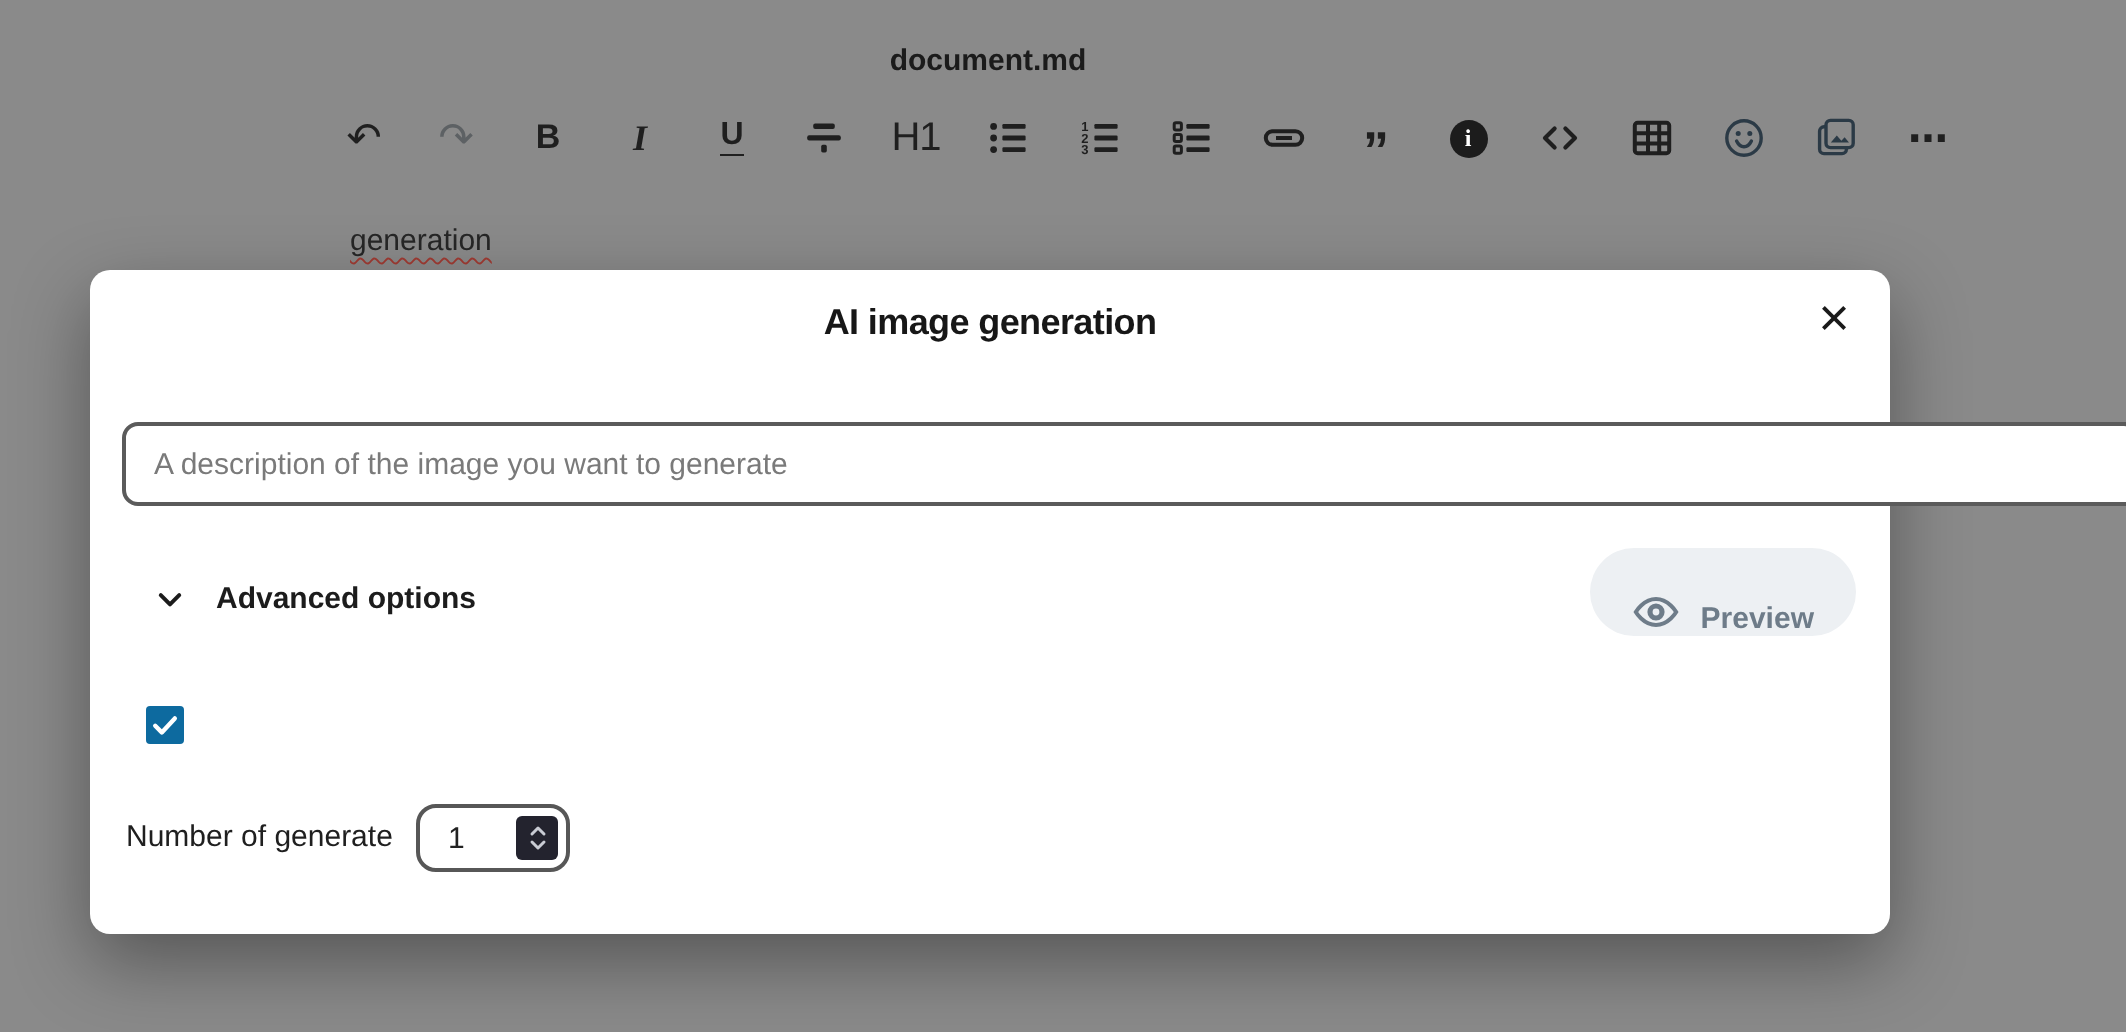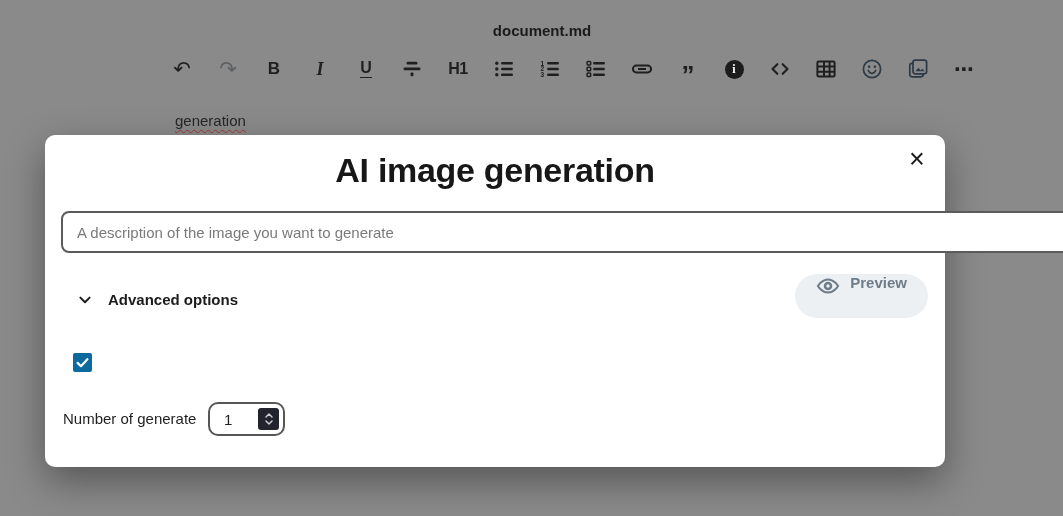--- a/index.html
+++ b/index.html
@@ -6,34 +6,34 @@
   body{
     width:1063px;height:516px;position:relative;overflow:hidden;
     background:#8a8a8a;
     font-family:"Liberation Sans",sans-serif;
     -webkit-font-smoothing:antialiased;
   }
 
   
   .filename{
     position:absolute;top:22px;left:0;width:988px;text-align:center;
-    font-size:15px;font-weight:700;color:#1b1b1b;padding-left:48px;
+    font-size:15px;font-weight:700;color:#1b1b1b;
   }
   .toolbar{position:absolute;top:55px;left:168px;display:flex;gap:18px}
   .tb{
     width:28px;height:28px;display:flex;align-items:center;justify-content:center;
     background:none;border:0;padding:0;color:#1f1f1f;cursor:pointer;
   }
   .tb svg{display:block}
   .glyph-arrow{font-family:"DejaVu Sans",sans-serif;font-size:21px;line-height:1}
   .tb.disabled{color:#5d6164}
   .glyph-b{font-size:17px;font-weight:800}
   .glyph-i{font-family:"Liberation Serif",serif;font-style:italic;font-weight:700;font-size:18px}
   .glyph-u{font-size:16px;font-weight:700;line-height:1;border-bottom:1.8px solid currentColor;padding-bottom:1px}
-  .glyph-h1{font-size:16px;font-weight:700;letter-spacing:-.5px}
+  .glyph-h1{font-size:20px;font-weight:400;letter-spacing:-.5px}
   .glyph-quote{font-size:26px;font-weight:700;line-height:1;transform:translateY(6px)}
   .info-badge{
     width:19px;height:19px;border-radius:50%;background:#1c1c1c;color:#fff;
     display:flex;align-items:center;justify-content:center;
     font-family:"Liberation Serif",serif;font-weight:700;font-size:12px;line-height:1;
   }
   .glyph-more{font-size:20px;font-weight:700;font-family:"DejaVu Sans",sans-serif}
   .tb.tinted{color:#2b3a46}
   .content-line{
     position:absolute;left:175px;top:112px;font-size:15px;color:#262626;cursor:text;
@@ -50,38 +50,38 @@
     box-shadow:0 14px 38px rgba(0,0,0,.38);
   }
   .close-btn{
     position:absolute;top:6px;right:10px;width:36px;height:36px;
     background:none;border:0;padding:0;cursor:pointer;
     font-size:27px;line-height:36px;text-align:center;color:#1a1a1a;font-weight:400;
     font-family:"Liberation Sans",sans-serif;
   }
   .modal-title{
     position:absolute;top:16px;left:0;right:0;text-align:center;
-    font-size:34px;font-weight:700;color:#171717;letter-spacing:-.3px;
+    font-size:18px;font-weight:700;color:#171717;letter-spacing:-.3px;
   }
   .prompt-input{
     position:absolute;left:16px;top:76px;width:1009px;height:42px;box-sizing:border-box;
     border:2px solid #5b5b5b;border-radius:8px;padding:0 14px;background:#fff;
     font-family:"Liberation Sans",sans-serif;font-size:15px;color:#b91c1c;outline:none;
   }
   .prompt-input::placeholder{color:#7a7a7a}
   .advanced-toggle{
     position:absolute;left:32px;top:147px;height:26px;
     display:flex;align-items:flex-end;gap:15px;
     background:none;border:0;padding:0;cursor:pointer;
     font-family:"Liberation Sans",sans-serif;font-size:15px;font-weight:700;color:#1c1c1c;
   }
   .preview-btn{
     position:absolute;right:17px;top:139px;height:44px;padding:0 21px;
     border:0;border-radius:22px;background:#edf0f3;cursor:pointer;
-    display:flex;align-items:flex-start;gap:10px;
+    display:flex;align-items:flex-end;gap:10px;
     font-family:"Liberation Sans",sans-serif;font-size:15px;font-weight:700;color:#6e7c89;
   }
   .chk-row{position:absolute;left:28px;top:218px;display:flex;align-items:center;gap:10px;cursor:pointer}
   .checkbox{
     width:19px;height:19px;border-radius:2px;background:#0d6a9f;
     display:flex;align-items:center;justify-content:center;flex:0 0 auto;
   }
   .chk-label{font-size:15px;color:#1f1f1f}
   .num-label{
     position:absolute;left:18px;top:267px;height:34px;line-height:34px;

